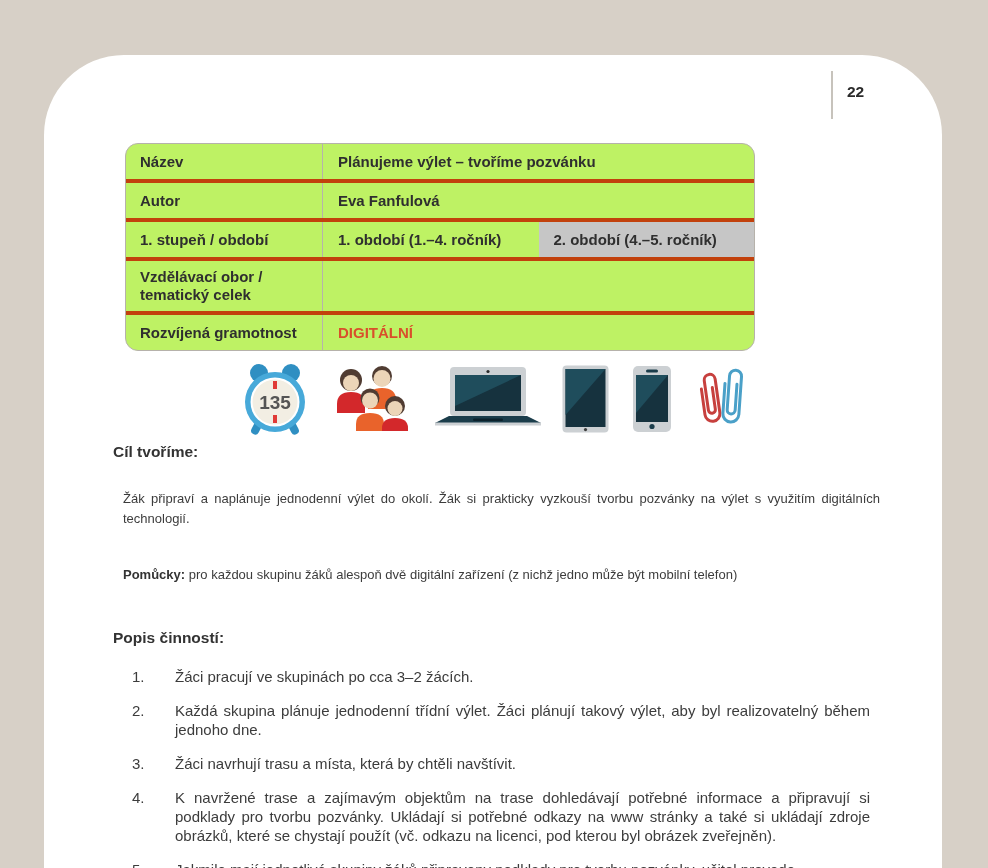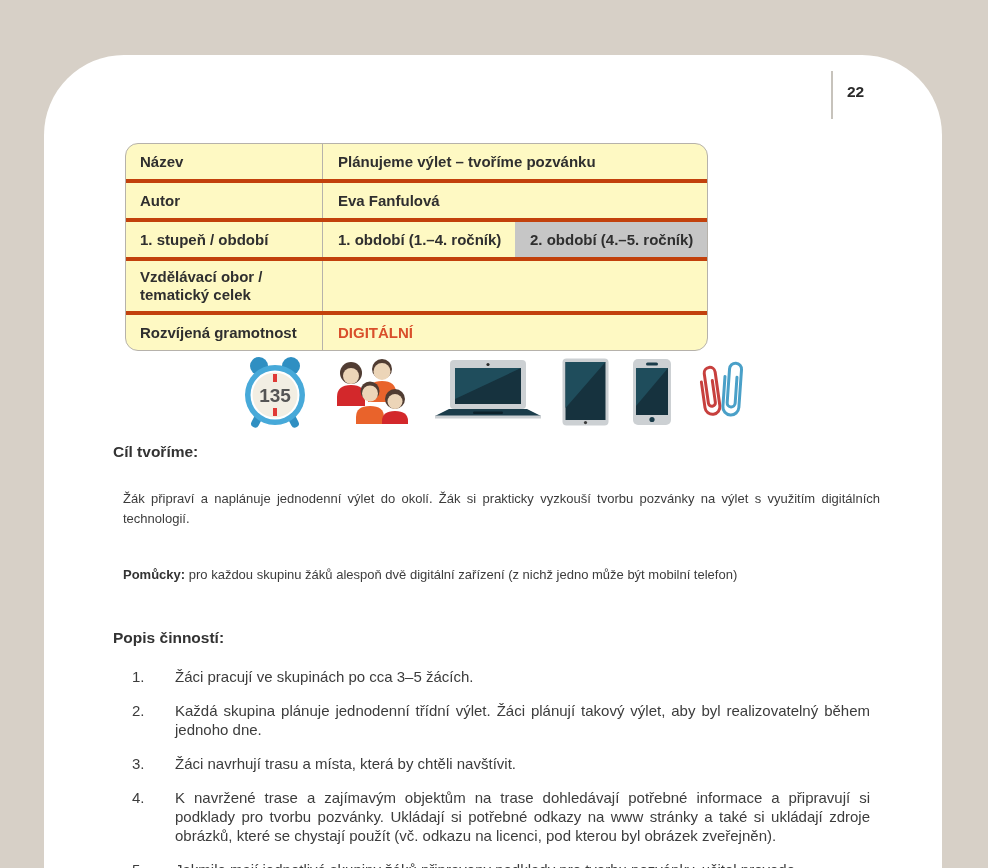--- a/index.html
+++ b/index.html
@@ -3,36 +3,36 @@
 <meta charset="utf-8">
 <style>
   html,body{margin:0;padding:0;width:988px;height:868px;overflow:hidden;}
   body{background:#d7d0c7;font-family:"Liberation Sans",sans-serif;-webkit-font-smoothing:antialiased;}
   .card{position:absolute;left:44px;top:55px;width:898px;height:820px;background:#ffffff;
         border-radius:80px 80px 0 0;}
   
   .head-rule{position:absolute;left:787px;top:16px;width:2px;height:48px;background:#c7c3bc;}
   .page-number{position:absolute;left:803px;top:28px;font-size:15.5px;font-weight:bold;color:#2b2b2b;}
   
-  .meta-table{position:absolute;left:81px;top:88px;width:583px;border:1px solid #b6b2ab;
-              border-radius:13px;overflow:hidden;background:#fef9c3;box-sizing:border-box;}
+  .meta-table{position:absolute;left:81px;top:88px;width:630px;border:1px solid #b6b2ab;
+              border-radius:13px;overflow:hidden;background:#bef264;box-sizing:border-box;}
   .mrow{display:flex;border-top:4px solid #c2410c;min-height:35px;}
   .mrow:first-child{border-top:none;}
   .mrow.tall{min-height:50px;}
   .mlabel{width:197px;min-width:197px;box-sizing:border-box;border-right:1px solid #b6b2ab;
           padding:4px 8px 4px 14px;display:flex;align-items:center;
           font-size:15px;font-weight:bold;color:#2f2f2f;line-height:18px;}
   .mval{flex:1;display:flex;align-items:center;padding-left:15px;
         font-size:15px;font-weight:bold;color:#2f2f2f;}
   .mval.split{padding-left:0;}
   .half{width:50%;box-sizing:border-box;display:flex;align-items:center;padding-left:15px;align-self:stretch;}
   .half.hl{background:#c6c6c6;}
   .mval.accent{color:#d94f2b;}
   
-  .icons{position:absolute;left:0;top:299px;width:712px;height:76px;text-align:right;}
+  .icons{position:absolute;left:0;top:306px;width:712px;height:76px;text-align:right;}
   .ic{position:absolute;top:0;}
   .ic svg text{font-family:"Liberation Sans",sans-serif;}
   
   .copy{position:absolute;left:69px;width:757px;color:#3c3c3c;}
   h3.sec{margin:0;font-size:15.5px;font-weight:bold;color:#333;}
   p.body{margin:10px;font-size:13px;line-height:20px;text-align:justify;}
   p.body b{color:#333;}
   ol.steps{margin:0;padding:0;list-style:none;counter-reset:step;}
   ol.steps li{position:relative;counter-increment:step;padding-left:62px;margin-bottom:15px;
               font-size:15px;line-height:19px;text-align:justify;}
@@ -148,20 +148,20 @@
 
   <h3 class="sec copy" style="top:388px">Cíl tvoříme:</h3>
 
   <p class="body copy" style="top:424px">Žák připraví a naplánuje jednodenní výlet do okolí. Žák si prakticky vyzkouší tvorbu pozvánky na výlet s využitím digitálních technologií.</p>
 
   <p class="body copy" style="top:500px"><b>Pomůcky:</b><span> pro každou skupinu žáků alespoň dvě digitální zařízení (z nichž jedno může být mobilní telefon)</span></p>
 
   <h3 class="sec copy" style="top:574px">Popis činností:</h3>
 
   <ol class="steps copy" style="top:612px">
-    <li>Žáci pracují ve skupinách po cca 3–5 žácích.</li>
+    <li>Žáci pracují ve skupinách po cca 3–2 žácích.</li>
     <li>Každá skupina plánuje jednodenní třídní výlet. Žáci plánují takový výlet, aby byl realizovatelný během jednoho dne.</li>
     <li>Žáci navrhují trasu a místa, která by chtěli navštívit.</li>
     <li>K navržené trase a zajímavým objektům na trase dohledávají potřebné informace a připravují si podklady pro tvorbu pozvánky. Ukládají si potřebné odkazy na www stránky a také si ukládají zdroje obrázků, které se chystají použít (vč. odkazu na licenci, pod kterou byl obrázek zveřejněn).</li>
     <li>Jakmile mají jednotlivé skupiny žáků připraveny podklady pro tvorbu pozvánky, učitel provede</li>
   </ol>
 
 </div>
 
 </body></html>

